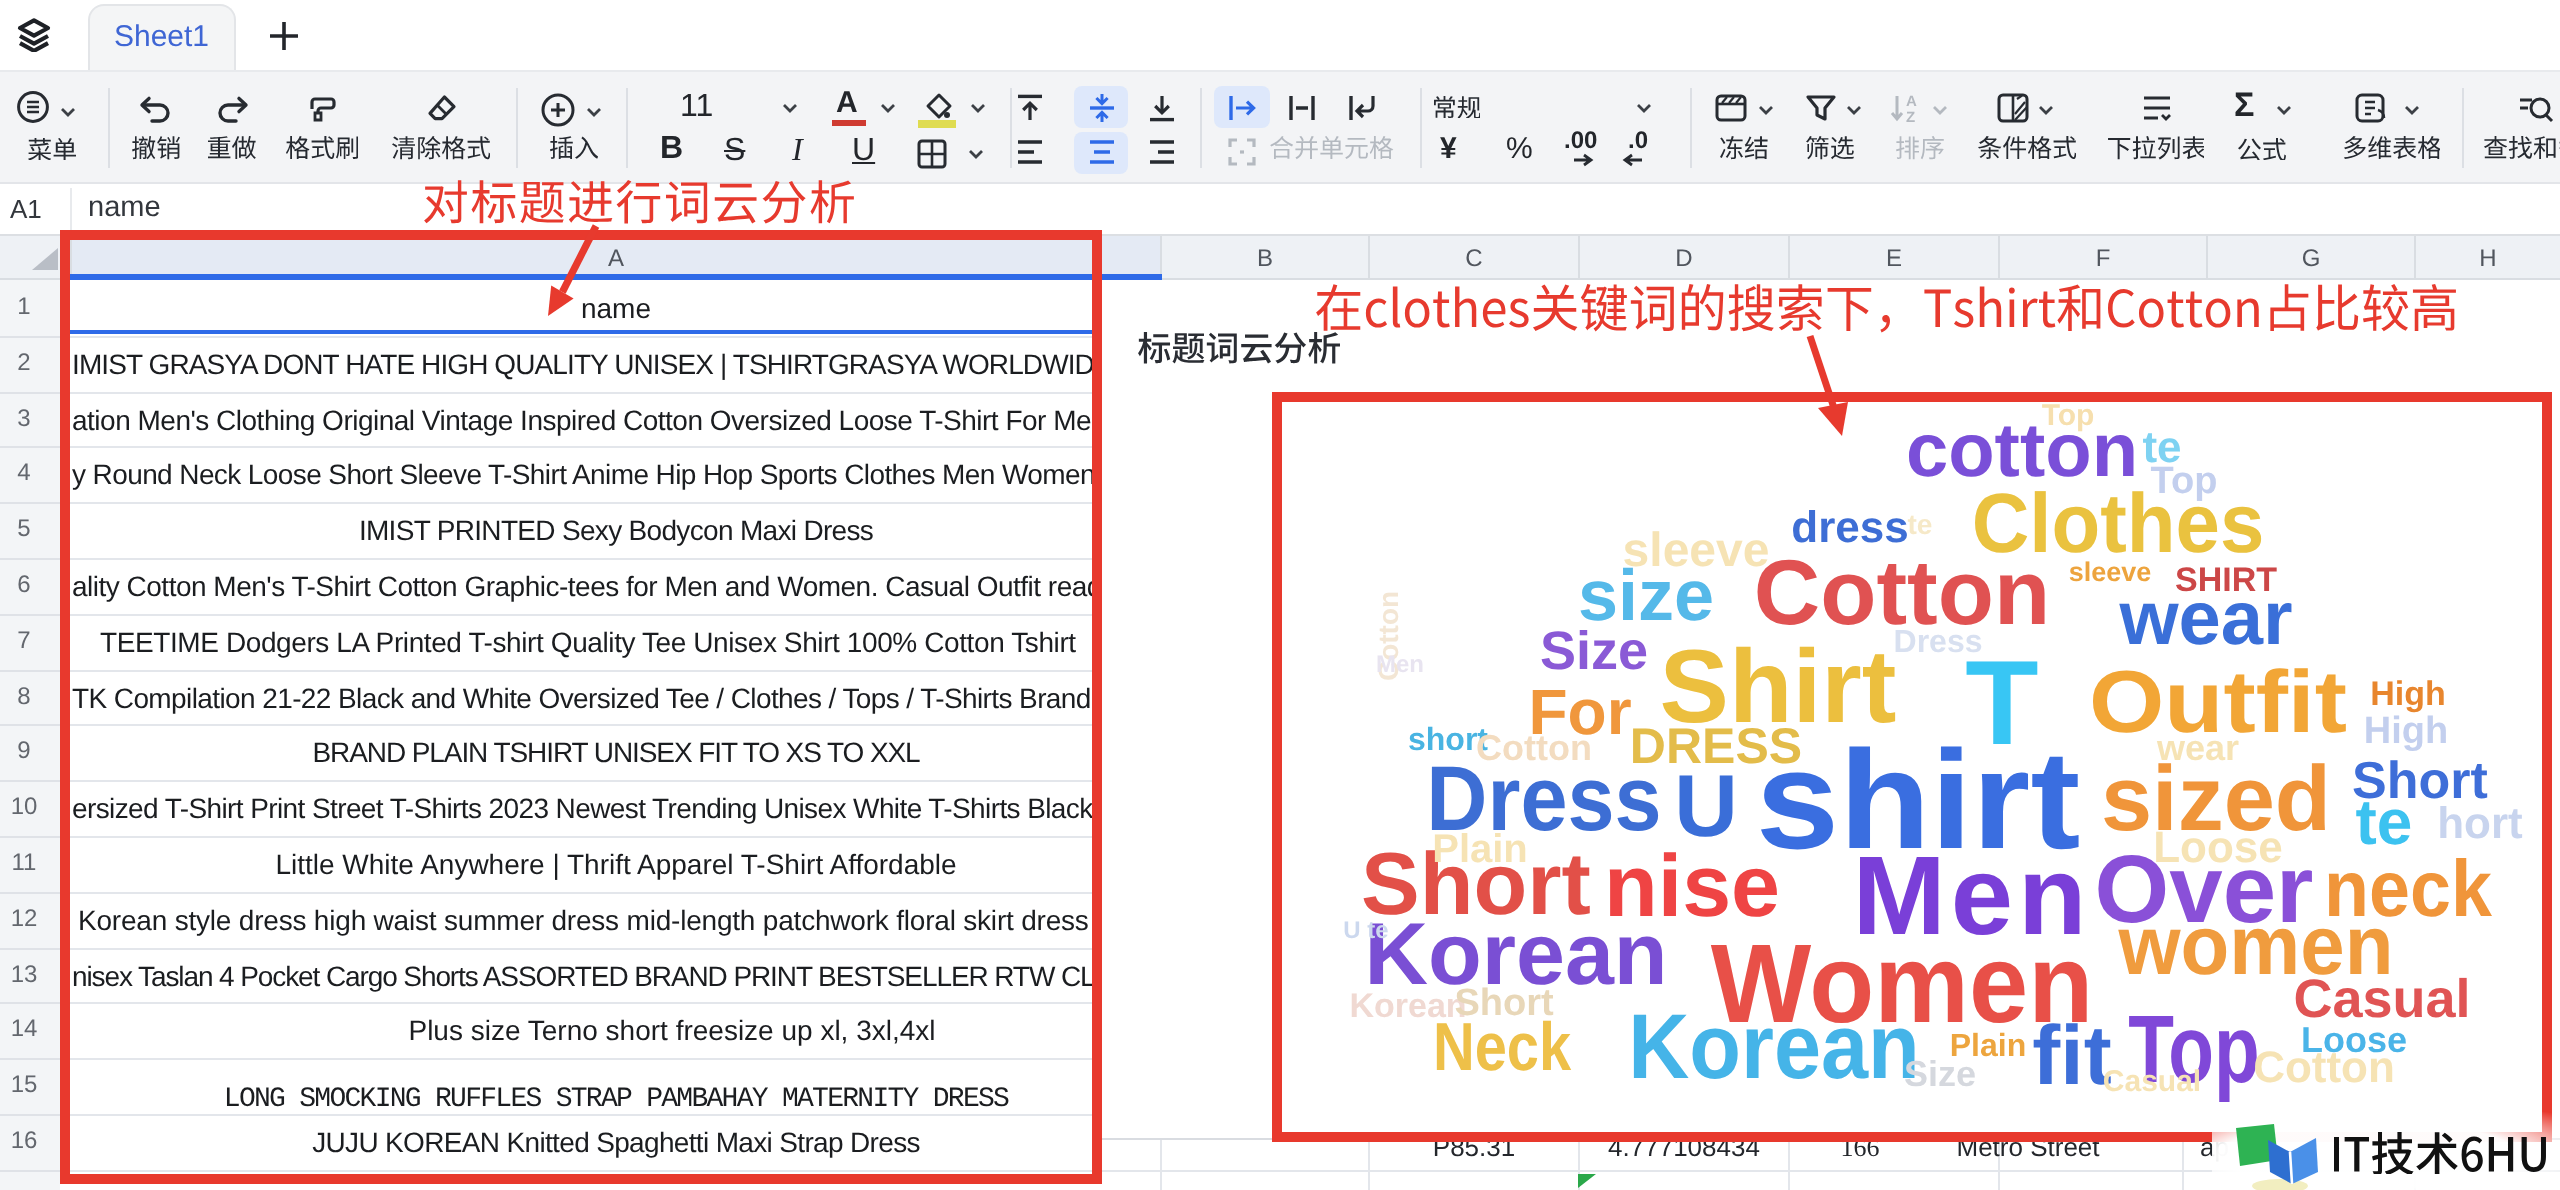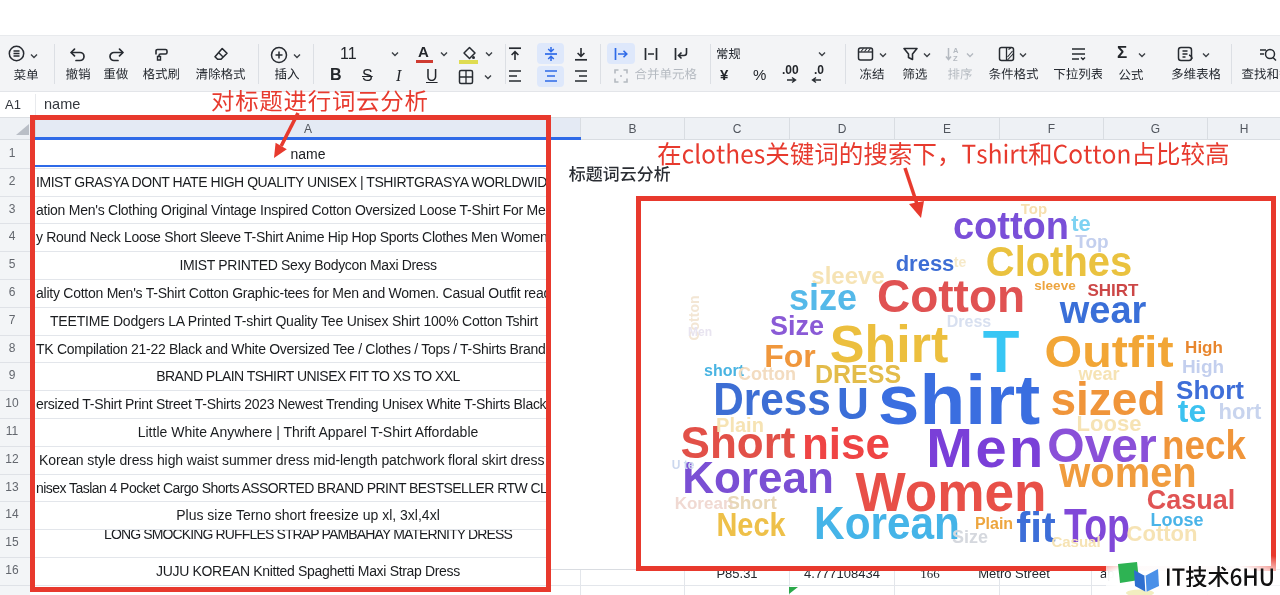--- a/index.html
+++ b/index.html
@@ -113,23 +113,23 @@
         <div class="row" style="top:303px;">
           <span style="letter-spacing:0px;">Little White Anywhere | Thrift Apparel T-Shirt Affordable</span>
         </div>
         <div class="row" style="top:330.8px;">
           <span style="letter-spacing:-0.1px;left:3px;transform:none;">Korean style dress high waist summer dress mid-length patchwork floral skirt dress A-line</span>
         </div>
         <div class="row" style="top:358.6px;">
           <span style="letter-spacing:-0.55px;left:0px;transform:none;">nisex Taslan 4 Pocket Cargo Shorts ASSORTED BRAND PRINT BESTSELLER RTW CLOTHES</span>
         </div>
         <div class="row" style="top:386.40000000000003px;">
-          <span style="letter-spacing:0px;">Plus size Terno short freesize up xl, 3xl,4xl</span>
-        </div>
-        <div class="row" style="top:405px;">
+          <span style="letter-spacing:0px;margin-left:28px;">Plus size Terno short freesize up xl, 3xl,4xl</span>
+        </div>
+        <div class="row" style="top:421px;font-family:Liberation Mono, monospace;">
           <span style="letter-spacing:-0.86px;">LONG SMOCKING RUFFLES STRAP PAMBAHAY MATERNITY DRESS</span>
         </div>
         <div class="row" style="top:442px;">
           <span style="letter-spacing:-0.33px;">JUJU KOREAN Knitted Spaghetti Maxi Strap Dress</span>
         </div>
       </div>
     <div id="grids">
         <div class="grid-h" style="left:35px;top:49.8px;width:545px;"></div>
         <div class="grid-h" style="left:0px;top:49.8px;width:30px;background:#dfe2e7;"></div>
         <div class="grid-h" style="left:35px;top:77.6px;width:545px;"></div>
@@ -251,20 +251,31 @@
         <span class="w" style="left:149px;top:192px;font-size:12px;color:#e8e4f0;">Men</span>
         <span class="w" style="left:409px;top:122px;font-size:14px;color:#f6e9c8;">te</span>
       </div>
 
     <svg class="abs" style="left:340px;top:26px;" width="40" height="60" viewBox="0 0 40 60">
       <line x1="14" y1="2" x2="26" y2="38" stroke="#e73a2e" stroke-width="3.5"></line>
       <polygon points="30,52 18,38 33,35" fill="#e73a2e"></polygon>
     </svg>
   </div>
 
+  <div id="tabbar" class="abs">
+    <svg class="abs" style="left:8px;top:9px;" width="18" height="17" viewBox="0 0 18 17">
+      <path d="M9 1.2 L16 5 L9 8.8 L2 5 Z" fill="none" stroke="#1e2126" stroke-width="2.1" stroke-linejoin="round"></path>
+      <path d="M2 9 L9 12.8 L16 9" fill="none" stroke="#1e2126" stroke-width="2.1" stroke-linejoin="round"></path>
+      <path d="M2 12.6 L9 16.4 L16 12.6" fill="none" stroke="#1e2126" stroke-width="2.1" stroke-linejoin="round"></path>
+    </svg>
+    <div id="tab1" class="abs">Sheet1</div>
+    <svg class="abs" style="left:134px;top:10px;" width="16" height="16" viewBox="0 0 16 16">
+      <path d="M8 1 V15 M1 8 H15" stroke="#23262b" stroke-width="1.8"></path>
+    </svg>
+  </div>
 
   <div id="toolbar" class="abs">
       <div id="ticons">
         <svg style="position:absolute;left:8px;top:9px;" width="17" height="17" viewBox="0 0 17 17">
           <circle cx="8.5" cy="8.5" r="7.2" fill="none" stroke="#272b31" stroke-width="1.5"></circle>
           <path d="M5.5 6 h6 M5.5 8.5 h6 M5.5 11 h6" stroke="#272b31" stroke-width="1.3"></path>
         </svg>
         <svg style="position:absolute;left:30px;top:16.5px;" width="8" height="6" viewBox="0 0 8 6">
           <path d="M1 1.5 L4 4.5 L7 1.5" fill="none" stroke="#3c4046" stroke-width="1.4"></path>
         </svg>

